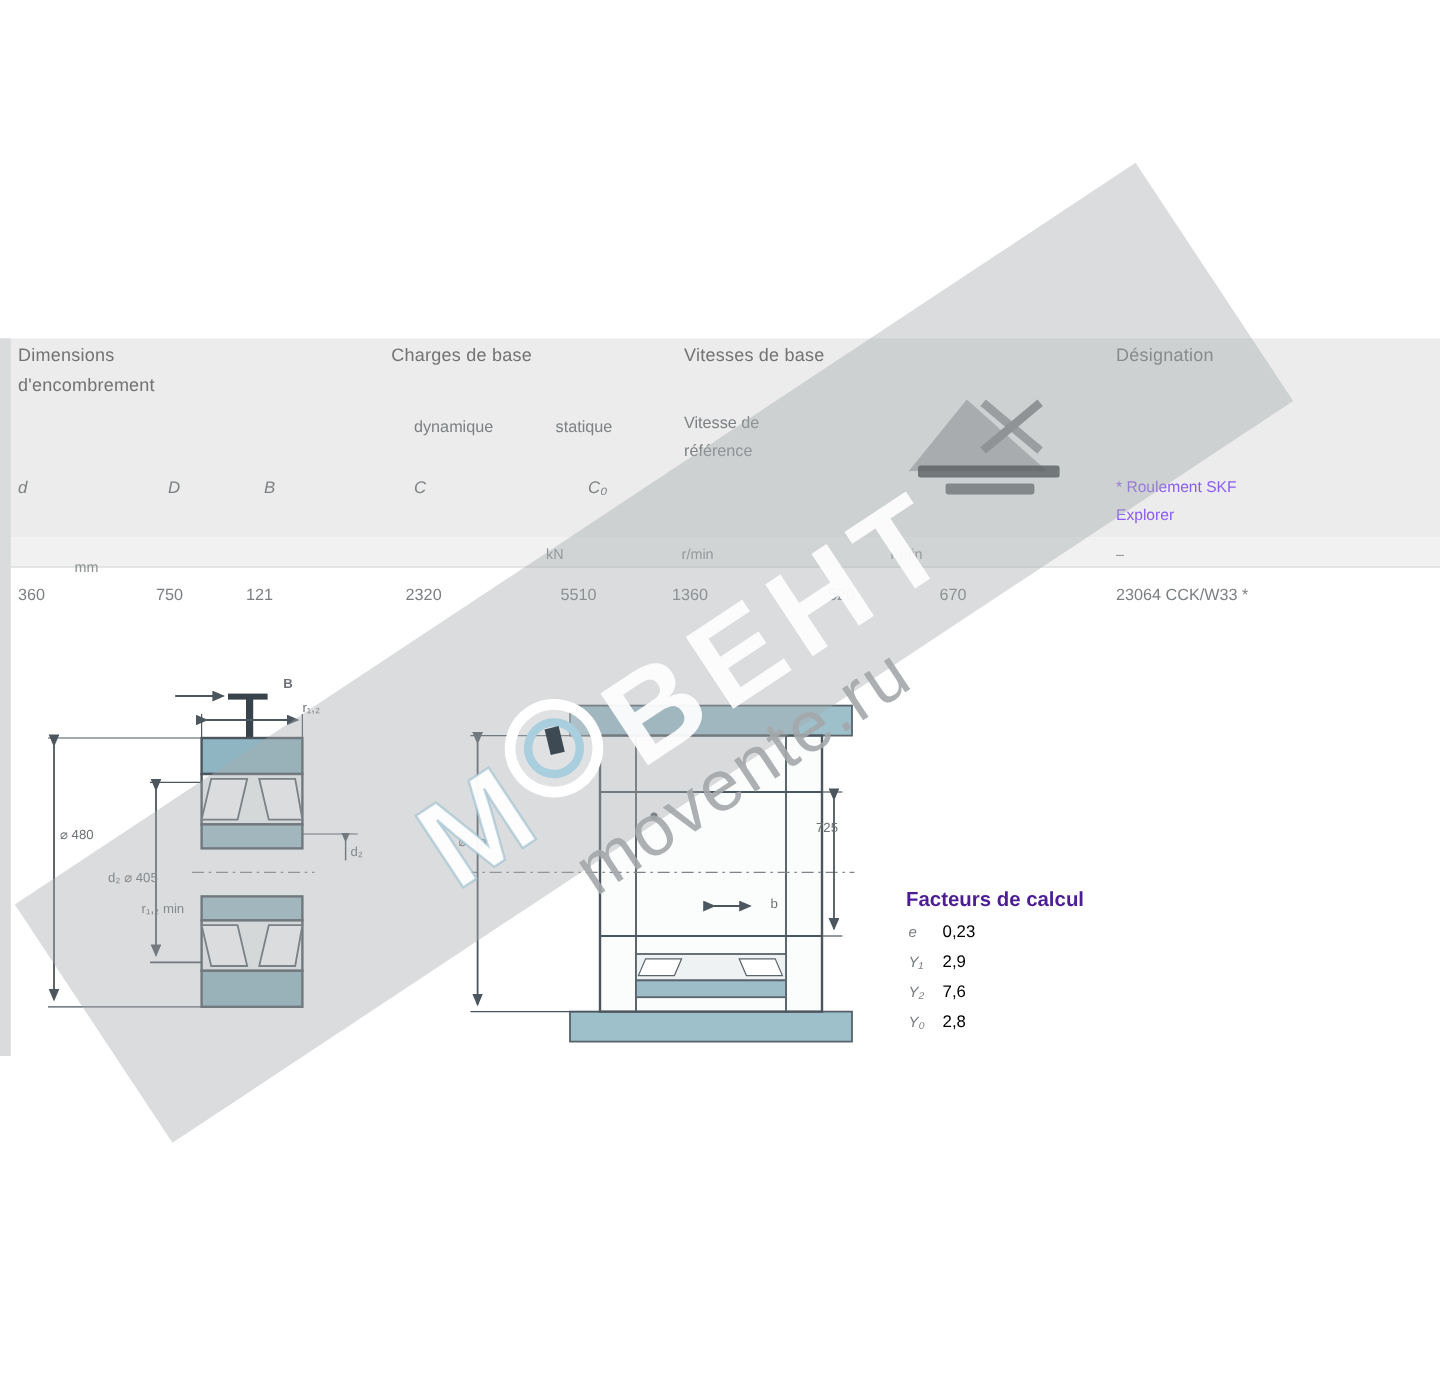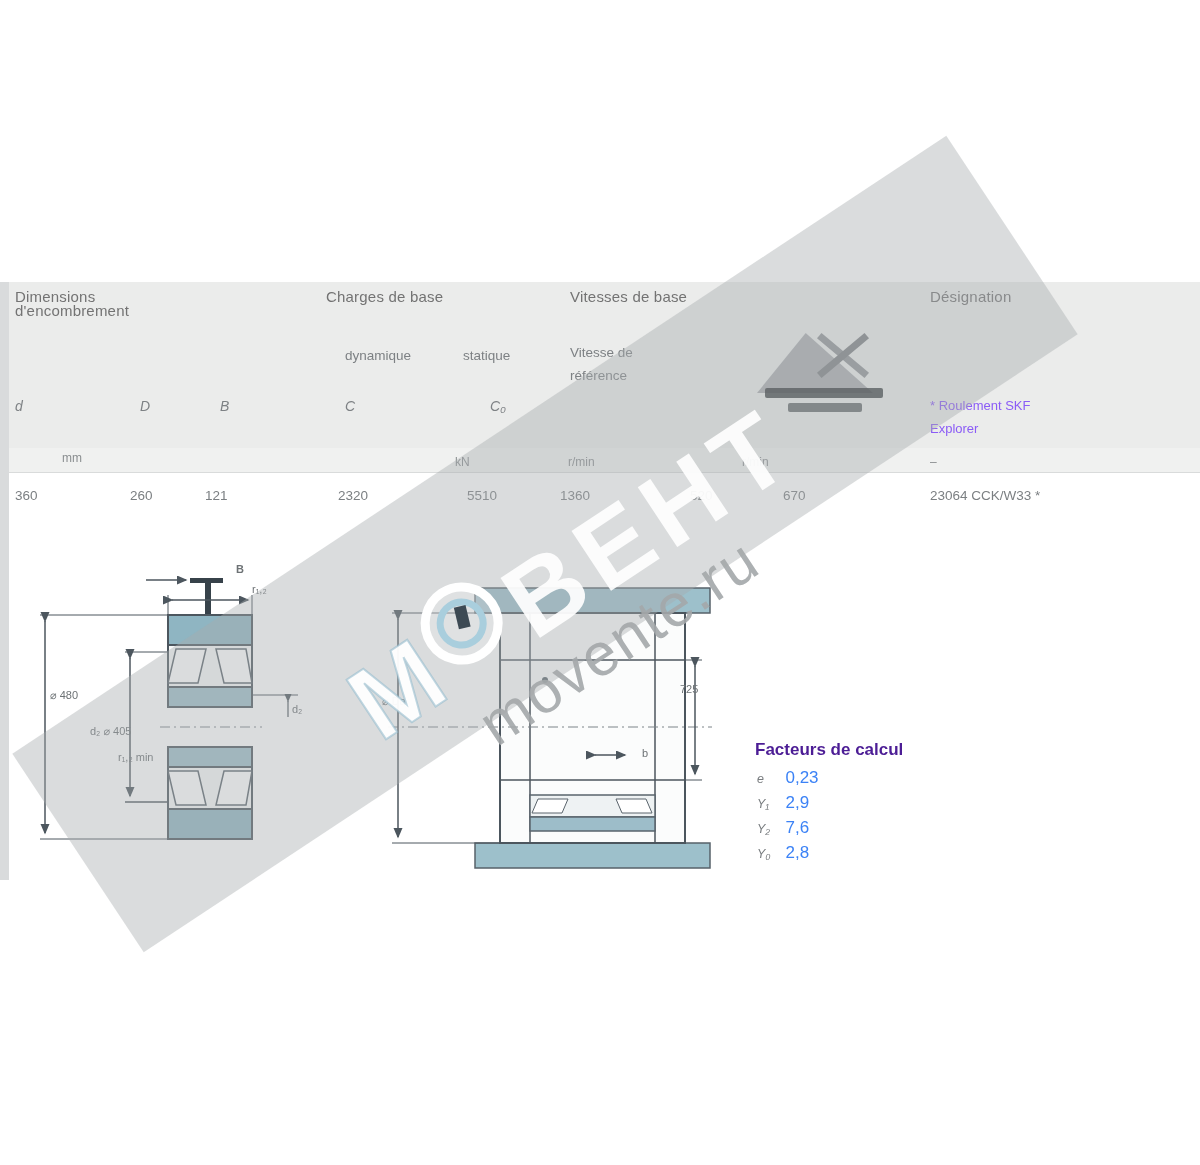--- a/index.html
+++ b/index.html
@@ -13,21 +13,21 @@
   .ghead{font-size:15px;font-weight:normal;color:#737373;letter-spacing:.2px;}
   .subhead{font-size:13.5px;color:#7d8184;}
   .colsym{font-size:14px;font-style:italic;color:#7d8184;}
   .unit{font-size:12px;color:#8a8e90;}
   .cell{font-size:13.5px;color:#7b7f82;}
   .foot{font-size:13px;color:#8b5cf6;}
   
   svg text{font-family:"Liberation Sans", sans-serif;fill:#6d7275;font-size:11px;}
   .calc-title{font-size:17px;font-weight:bold;color:#4c1d95;}
   .calc-sym{font-size:12.5px;font-style:italic;color:#787c7f;display:inline-block;width:24px;}
-  .calc-val{font-size:17px;color:#3b82f6;}
+  .calc-val{font-size:14px;color:#000000;}
   
   .ribbon{left:-15px;top:425px;width:1120px;height:238px;background:rgba(167,171,173,0.42);
           transform:rotate(-33.5deg);}
   .wm-line{left:388px;top:645px;height:110px;line-height:110px;white-space:nowrap;
            transform:rotate(-33.5deg);transform-origin:0 100%;}
   .wm-m{font-size:104px;font-weight:bold;color:#ffffff;opacity:.95;
         -webkit-text-stroke:2px rgba(146,186,205,.6);}
   .wm-o{display:inline-block;width:64px;height:64px;border:9px solid #ffffff;border-radius:50%;
         vertical-align:14px;margin:0 10px 0 6px;position:relative;background:rgba(255,255,255,.15);}
   .wm-o .inner{position:absolute;left:7px;top:7px;width:36px;height:36px;border:7px solid #a9cedd;border-radius:50%;}
@@ -46,47 +46,47 @@
 </head>
 <body>
 
 <div class="page">
 
   <div class="abs table-bg"></div>
   <div class="abs units-band"></div>
   <div class="abs left-strip"></div>
 
   <div class="abs ghead" style="left:15px;top:288px;">Dimensions</div>
-  <div class="abs ghead" style="left:15px;top:302px;text-align:center;">d'encombrement</div>
+  <div class="abs ghead" style="left:15px;top:313px;text-align:center;">d'encombrement</div>
   <div class="abs ghead" style="left:326px;top:288px;">Charges de base</div>
   <div class="abs ghead" style="left:570px;top:288px;">Vitesses de base</div>
   <div class="abs ghead" style="left:930px;top:288px;">Désignation</div>
 
   <div class="abs subhead" style="left:345px;top:348px;">dynamique</div>
   <div class="abs subhead" style="left:463px;top:348px;">statique</div>
   <div class="abs subhead" style="left:570px;top:345px;">Vitesse de</div>
   <div class="abs subhead" style="left:570px;top:368px;">référence</div>
 
   <div class="abs colsym" style="left:15px;top:398px;">d</div>
   <div class="abs colsym" style="left:140px;top:398px;">D</div>
   <div class="abs colsym" style="left:220px;top:398px;">B</div>
   <div class="abs colsym" style="left:345px;top:398px;">C</div>
   <div class="abs colsym" style="left:490px;top:398px;">C₀</div>
 
   <div class="abs foot" style="left:930px;top:398px;">* Roulement SKF</div>
   <div class="abs foot" style="left:930px;top:421px;">Explorer</div>
 
-  <div class="abs unit" style="left:14px;top:451px;padding-left:48px;">mm</div>
+  <div class="abs unit" style="left:14px;top:466px;padding-left:48px;">mm</div>
   <div class="abs unit" style="left:455px;top:455px;">kN</div>
   <div class="abs unit" style="left:568px;top:455px;">r/min</div>
   <div class="abs unit" style="left:742px;top:455px;">r/min</div>
   <div class="abs unit" style="left:930px;top:455px;">–</div>
 
   <div class="abs cell" style="left:15px;top:488px;">360</div>
-  <div class="abs cell" style="left:130px;top:488px;">260</div>
+  <div class="abs cell" style="left:130px;top:488px;">750</div>
   <div class="abs cell" style="left:205px;top:488px;">121</div>
   <div class="abs cell" style="left:338px;top:488px;">2320</div>
   <div class="abs cell" style="left:467px;top:488px;">5510</div>
   <div class="abs cell" style="left:560px;top:488px;">1360</div>
   <div class="abs cell" style="left:690px;top:488px;">520</div>
   <div class="abs cell" style="left:783px;top:488px;">670</div>
   <div class="abs cell" style="left:930px;top:488px;">23064 CCK/W33 *</div>
 
   <svg class="abs" style="left:30px;top:555px;" width="310" height="315" viewBox="0 0 310 315">
     <defs>

